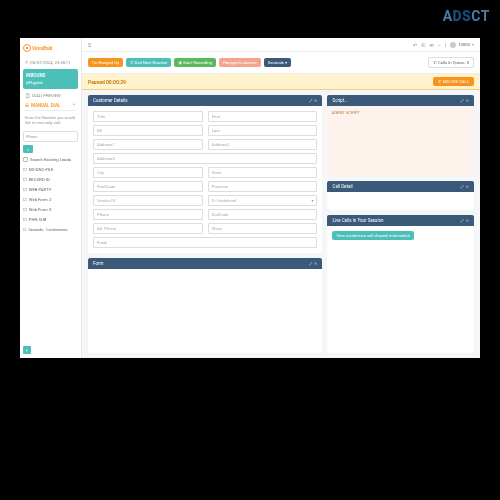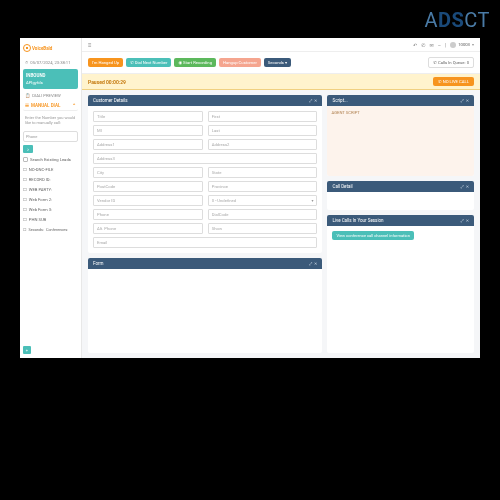--- a/index.html
+++ b/index.html
@@ -1,17 +1,17 @@
 <!DOCTYPE html>
 <html><head>
 <meta charset="utf-8">
 <style>
   * { margin: 0; padding: 0; box-sizing: border-box; font-family: -apple-system, BlinkMacSystemFont, "Segoe UI", Roboto, sans-serif; }
   body { background: #000; width: 500px; height: 500px; position: relative; overflow: hidden; }
-  .watermark { position: absolute; top: 8px; right: 10px; font-size: 20px; font-weight: 400; letter-spacing: 0.5px; color: #4a7ba6; z-index: 100; }
+  .watermark { position: absolute; top: 8px; right: 10px; font-size: 14px; font-weight: 700; letter-spacing: 0.5px; color: #4a7ba6; z-index: 100; }
   .watermark b { color: #1a4a7a; }
   .app { position: absolute; top: 38px; left: 20px; width: 460px; height: 320px; background: #f5f6f8; display: flex; font-size: 5px; overflow: hidden; }
   .sidebar { width: 62px; background: #fff; border-right: 1px solid #e8e8e8; display: flex; flex-direction: column; padding: 4px 3px; gap: 3px; }
   .logo { height: 12px; display: flex; align-items: center; gap: 1px; margin-bottom: 2px; }
   .logo-icon { width: 8px; height: 8px; background: radial-gradient(circle, #f7941e 30%, #fff 30%); border: 0.5px solid #f7941e; border-radius: 50%; }
   .logo-text { font-size: 4.5px; font-weight: 700; color: #f7941e; }
   .side-row { display: flex; align-items: center; gap: 2px; font-size: 4.2px; color: #888; padding: 1px 2px; border-radius: 2px; }
   .side-row.teal { background: #4bbfb8; color: #fff; padding: 4px 3px; flex-direction: column; align-items: flex-start; line-height: 1.2; }
   .side-row.teal .big { font-size: 4.5px; font-weight: 600; }
   .side-row.orange-head { font-size: 4.5px; color: #f7941e; font-weight: 600; border-bottom: 0.5px solid #eee; padding-bottom: 2px; }

